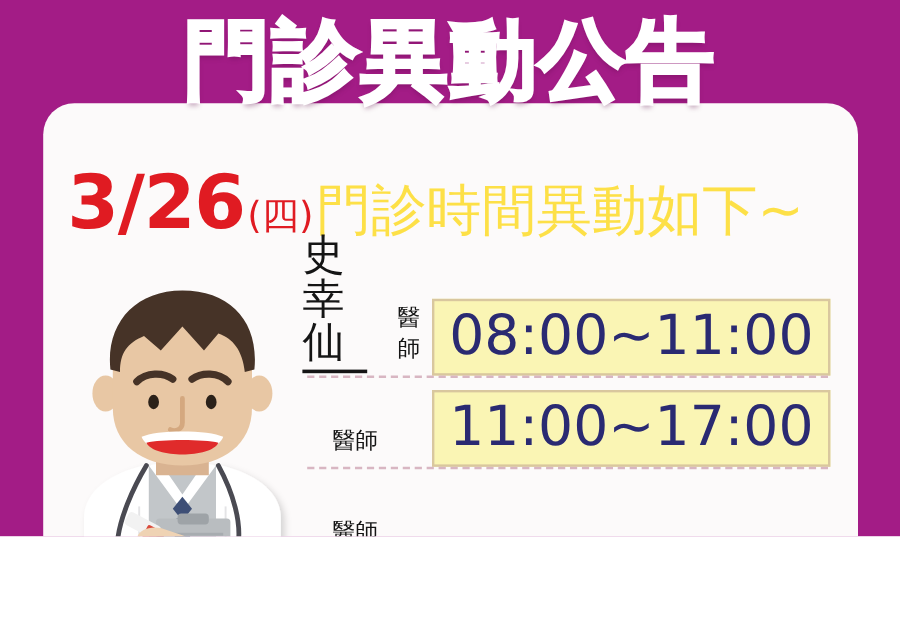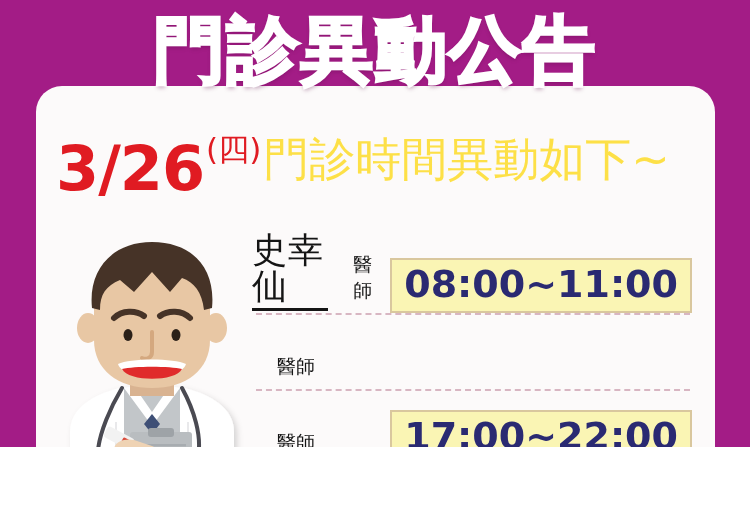--- a/index.html
+++ b/index.html
@@ -48,21 +48,21 @@
     text-shadow: 0 3px 4px rgba(90,10,70,0.35);
     white-space: nowrap;
   }
 
   
   #date-line {
     position: absolute;
     left: 56px;
     top: 138px;
     display: flex;
-    align-items: flex-start;
+    align-items: flex-end;
     z-index: 6;
     white-space: nowrap;
   }
   #date-num {
     font-family: "DejaVu Sans", sans-serif;
     font-size: 62px;
     font-weight: bold;
     color: #E01B22;
     letter-spacing: -1px;
     line-height: 1;
@@ -133,22 +133,22 @@
     margin-left: 25px;
     padding-bottom: 7px;
     letter-spacing: 0px;
   }
   .time-box {
     margin-left: 10px;
     background: #FAF5B4;
     border: 2px solid #D9C79E;
     padding: 4px 12px 6px 12px;
     font-family: "DejaVu Sans", sans-serif;
-    font-size: 38px;
-    font-weight: bold;
+    font-size: 46px;
+    font-weight: normal;
     color: #2A2A72;
     letter-spacing: 0px;
     line-height: 1.08;
     white-space: nowrap;
   }
 
   
   #doctor {
     position: absolute;
     left: 52px;
@@ -254,25 +254,25 @@
         <span class="doc-suffix">醫師</span>
       </div>
       <div class="time-box">08:00~11:00</div>
     </div>
 
     <div class="sched-row">
       <div class="row-sep"></div>
       <div class="name-block">
         <span class="doc-suffix">醫師</span>
       </div>
+      <div class="time-box">11:00~17:00</div>
     </div>
 
     <div class="sched-row">
       <div class="row-sep"></div>
       <div class="name-block">
         <span class="doc-suffix">醫師</span>
       </div>
-      <div class="time-box">17:00~22:00</div>
     </div>
 
   </div>
 
 </div>
 
 </body></html>

